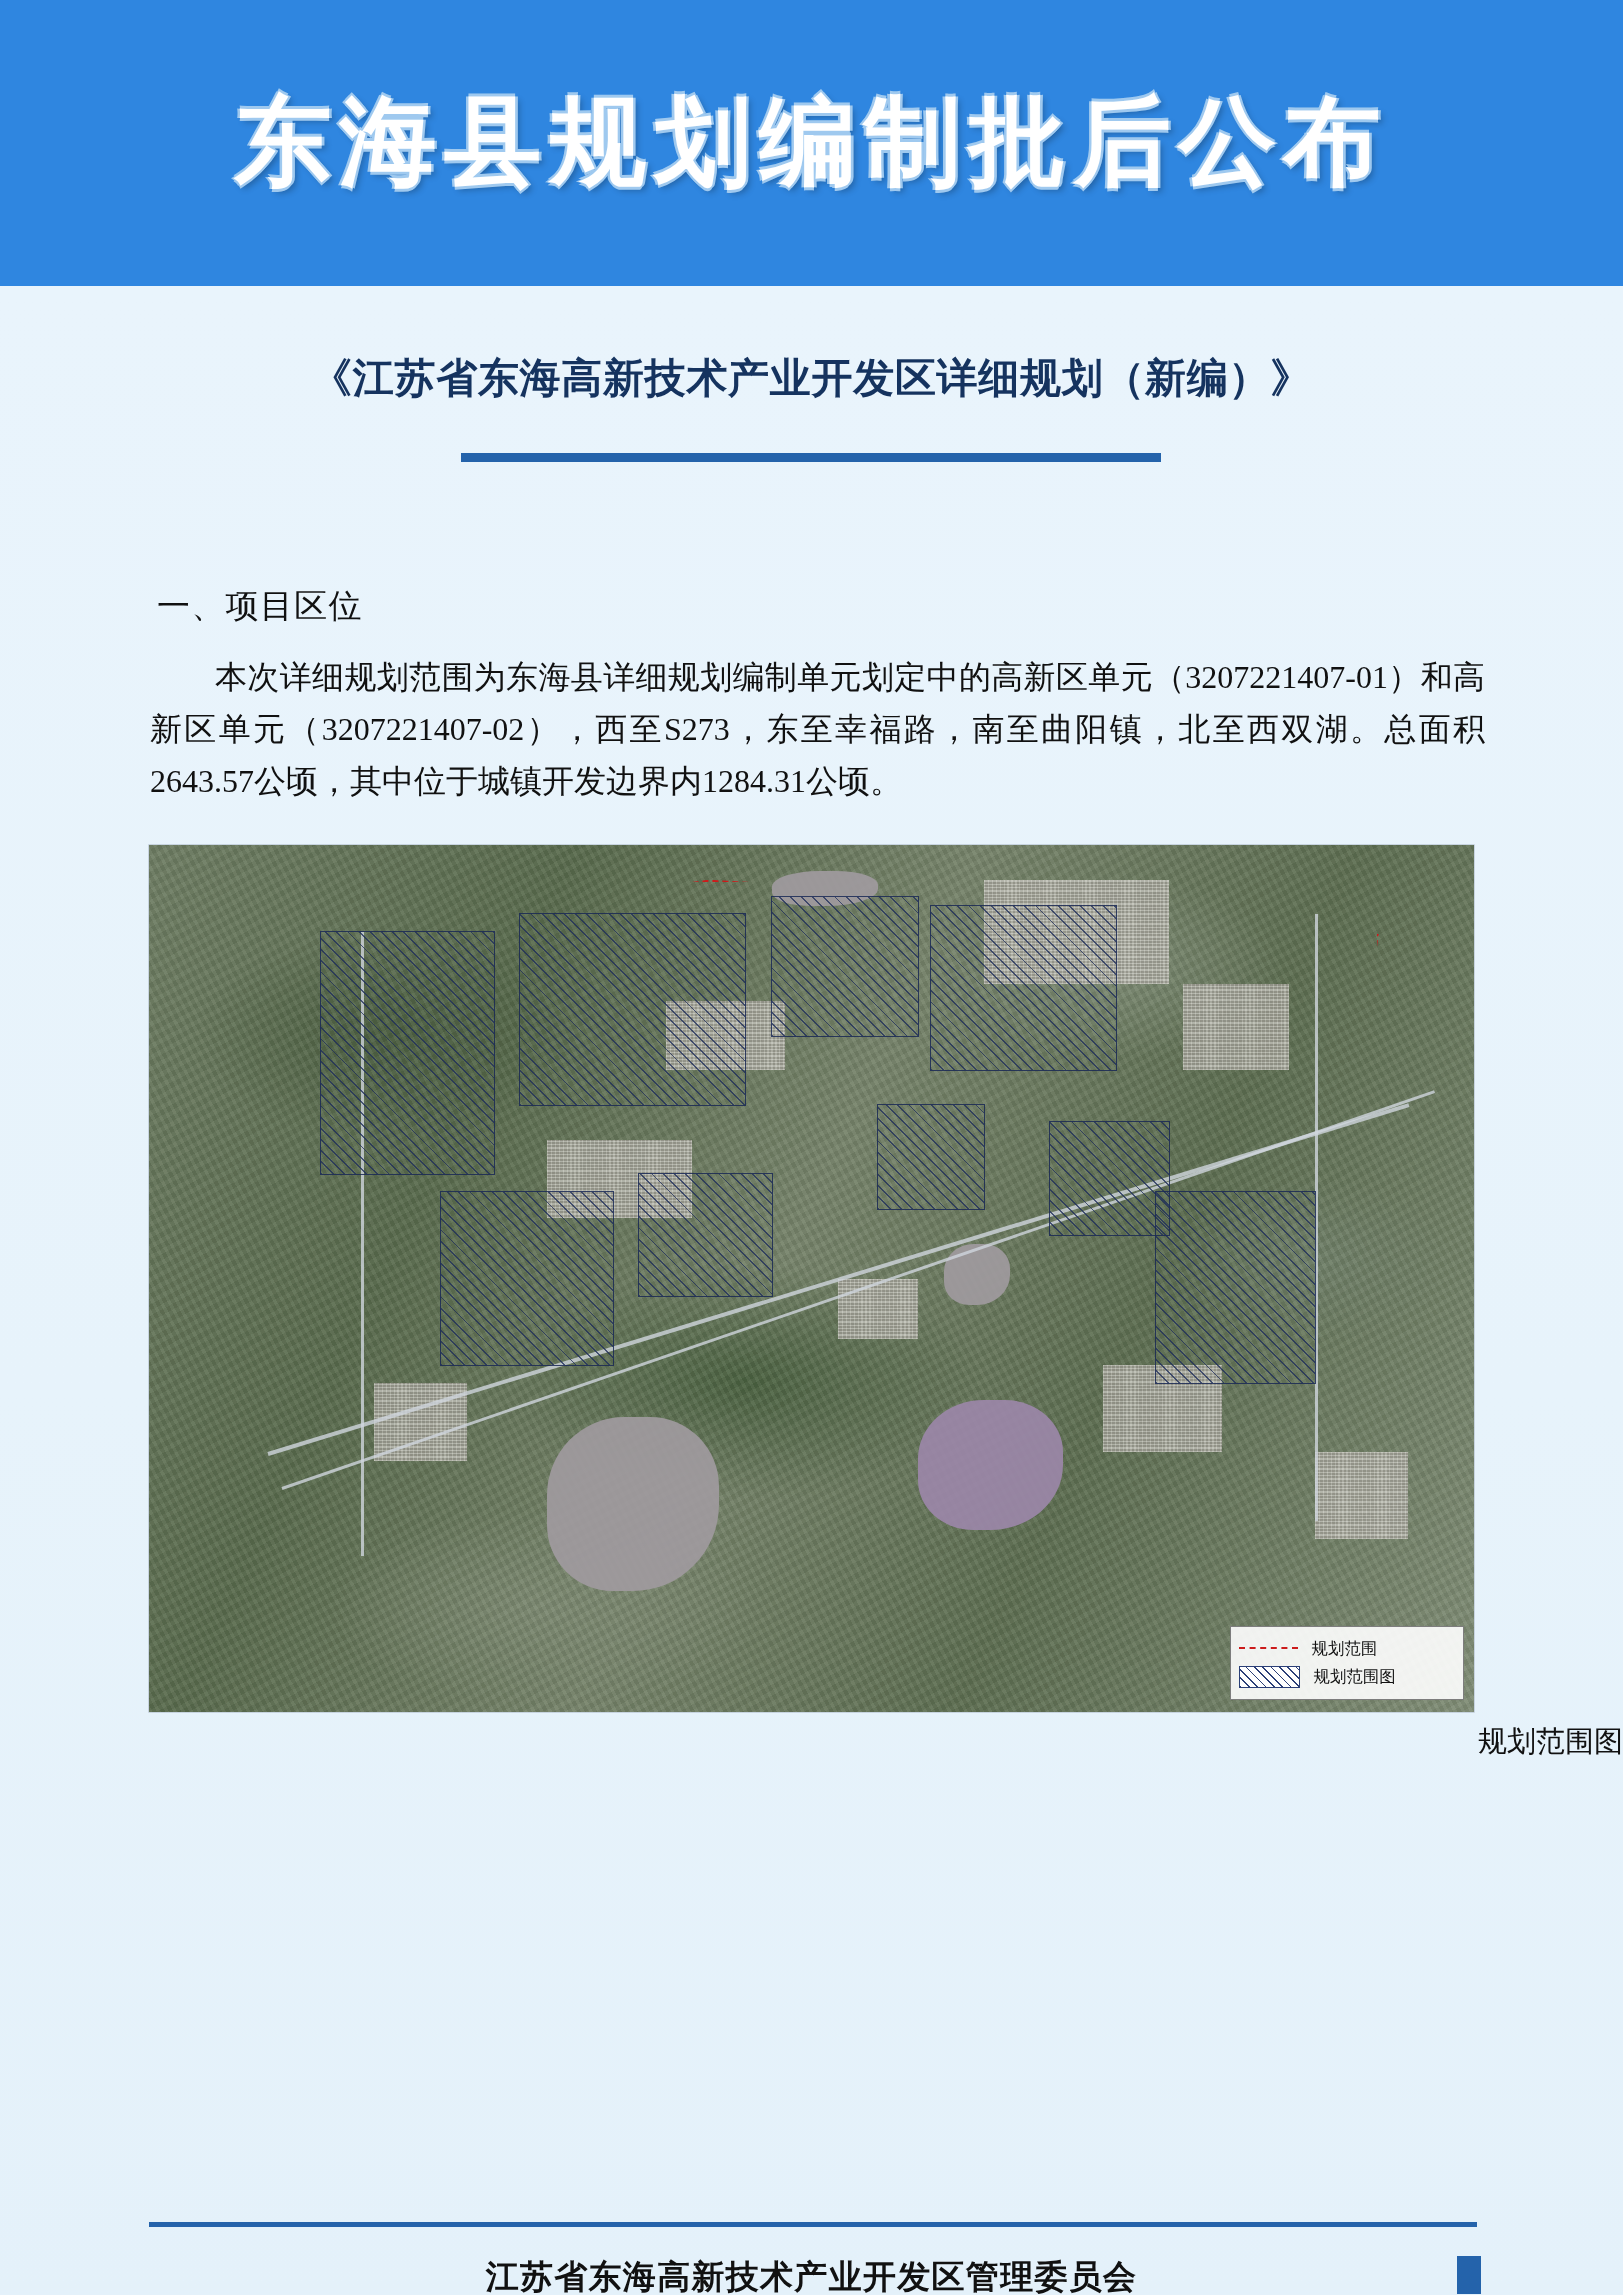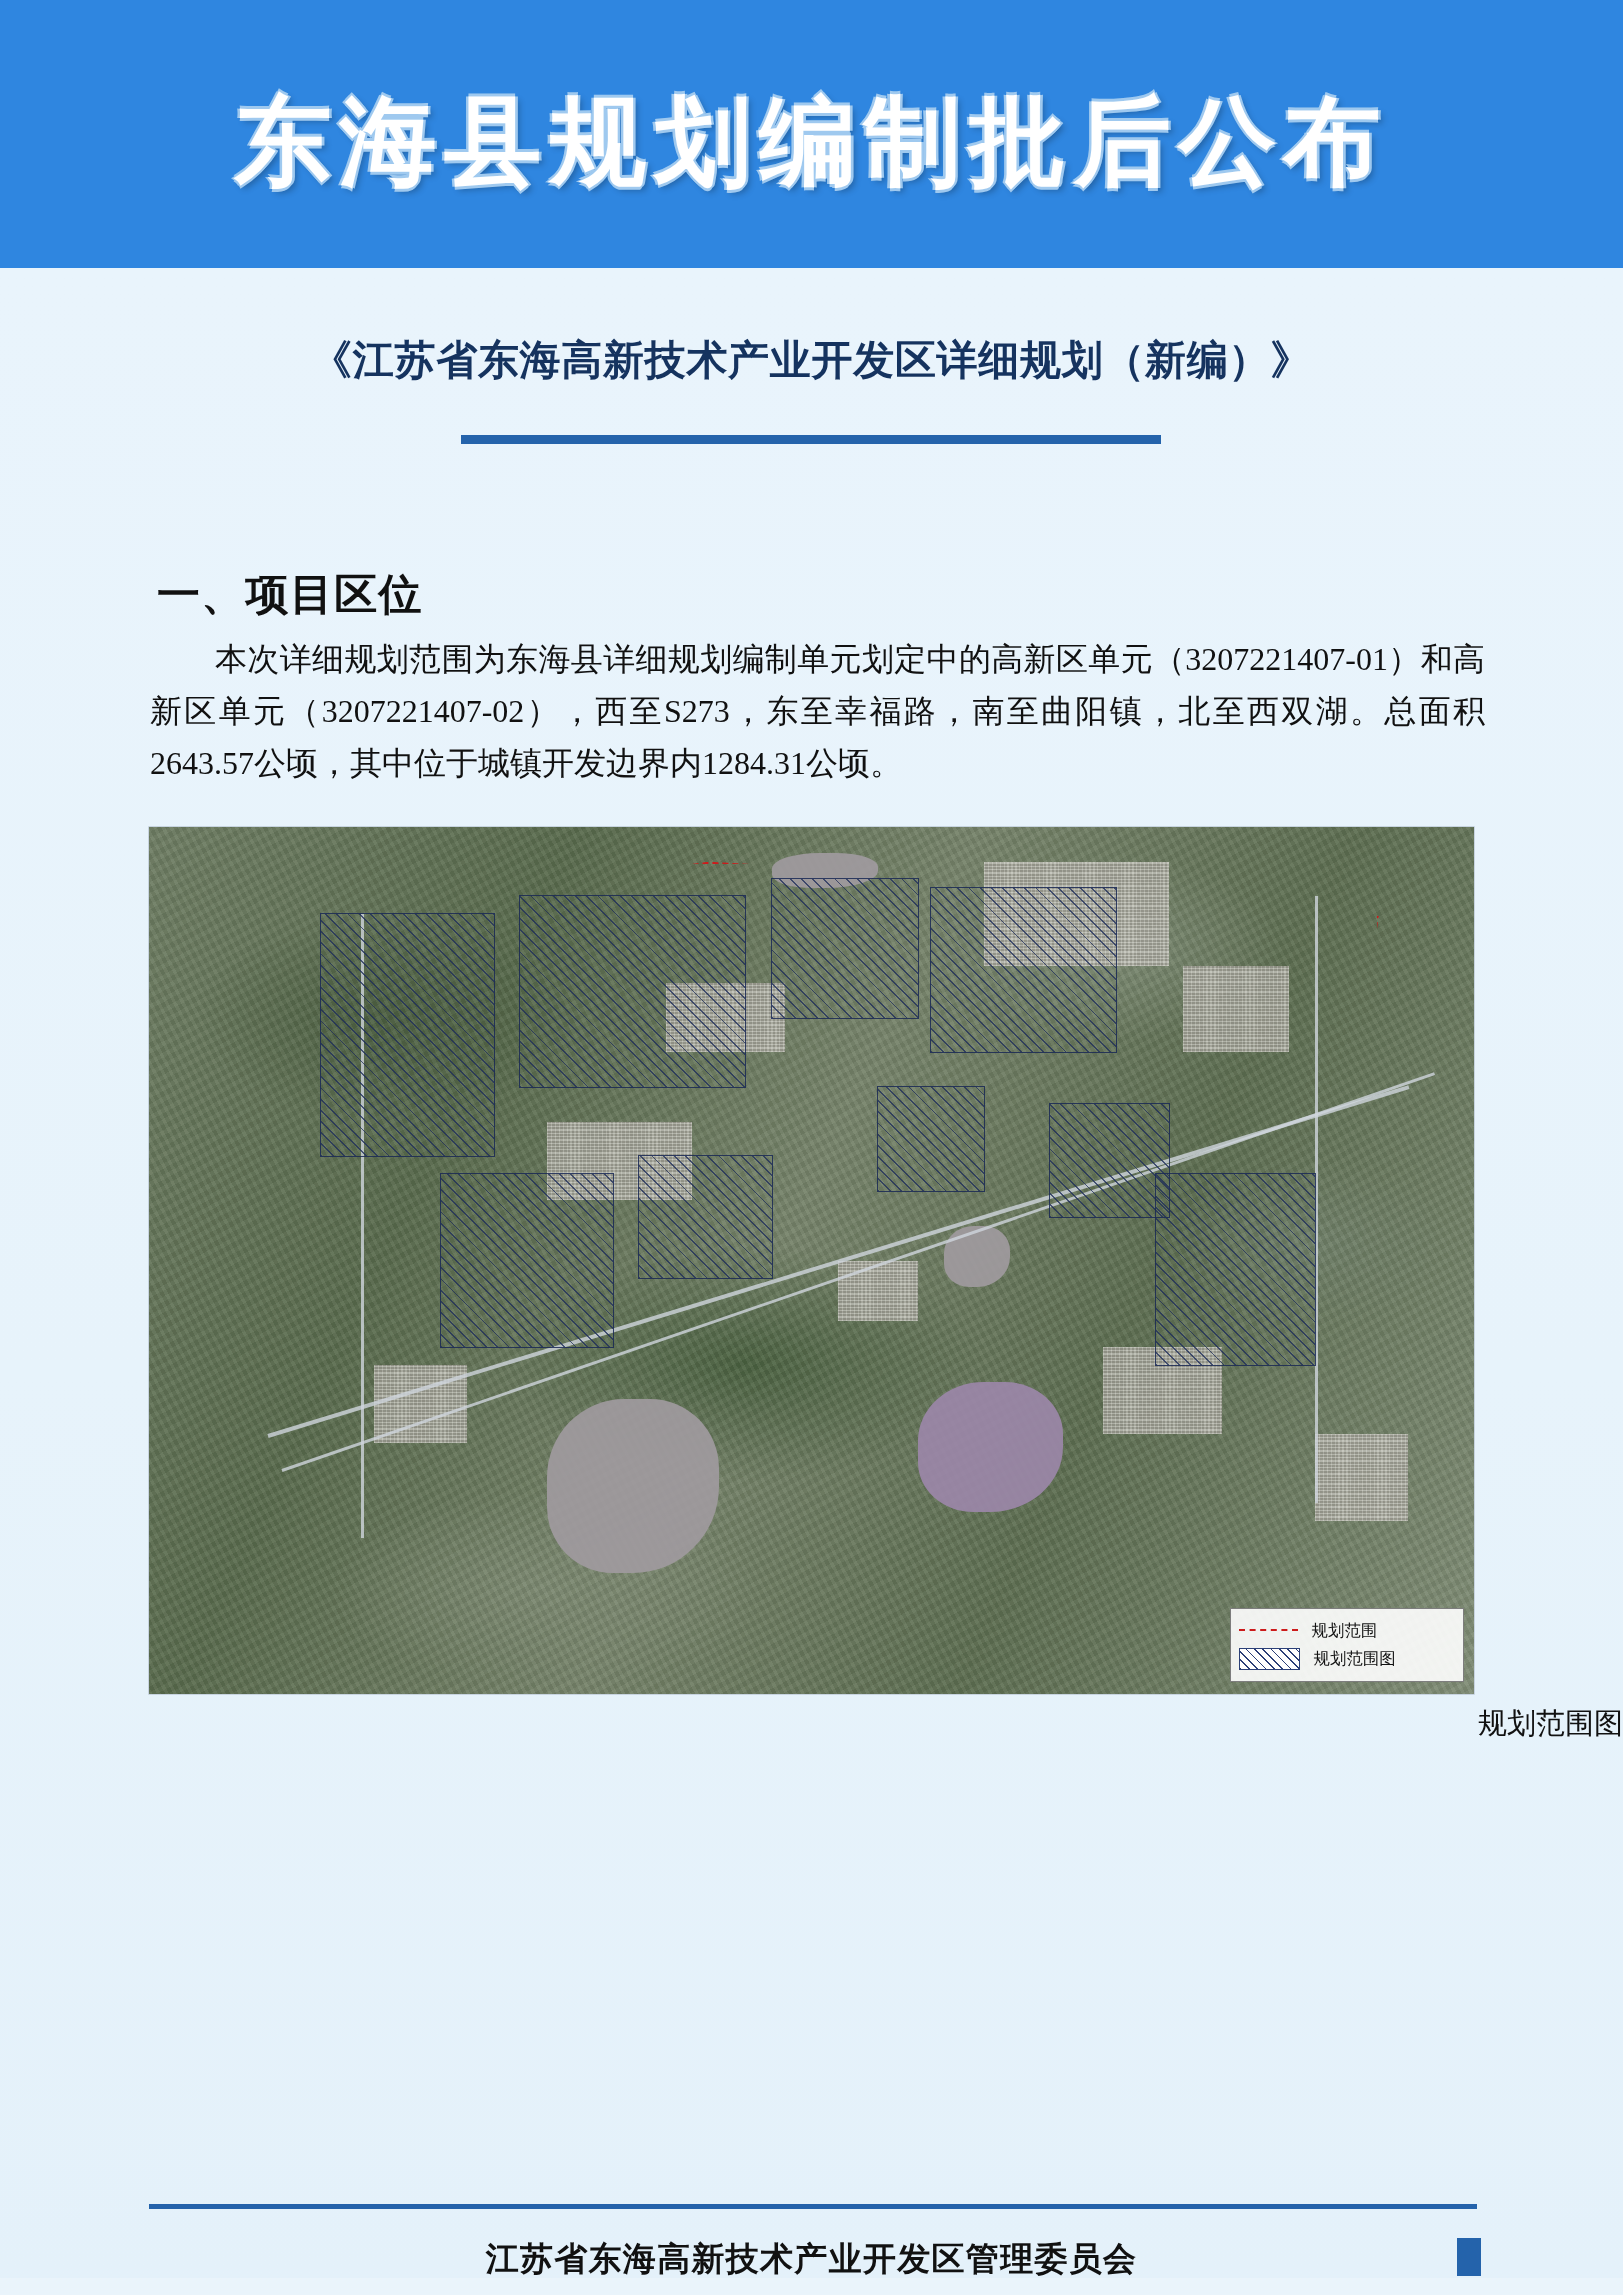--- a/index.html
+++ b/index.html
@@ -39,21 +39,21 @@
        0 2.6px 0 #9fc9ef,
        0 -2.6px 0 #9fc9ef,
        3.9px 3.9px 6.5px rgba(0,0,0,0.25);
     white-space: nowrap;
   }
 
   
   .page {
     position: absolute;
     left: 0;
-    top: 268px;
+    top: 286px;
     width: 1623px;
     height: 2010px;
     background: linear-gradient(180deg, #e9f4fc 0%, #e7f3fb 55%, #e4f1fa 100%);
   }
 
   .doc-title {
     position: absolute;
     left: 0;
     top: 65px;
     width: 1623px;
@@ -70,22 +70,22 @@
     top: 167px;
     width: 700px;
     height: 9.2px;
     background: #2463ab;
   }
 
   .section-heading {
     position: absolute;
     left: 157px;
     top: 298px;
-    font-size: 43px;
-    font-weight: bold;
+    font-size: 33px;
+    font-weight: normal;
     color: #111111;
     letter-spacing: 1.3px;
   }
 
   .body-text {
     position: absolute;
     left: 150px;
     top: 366px;
     width: 1335px;
     font-size: 32px;

